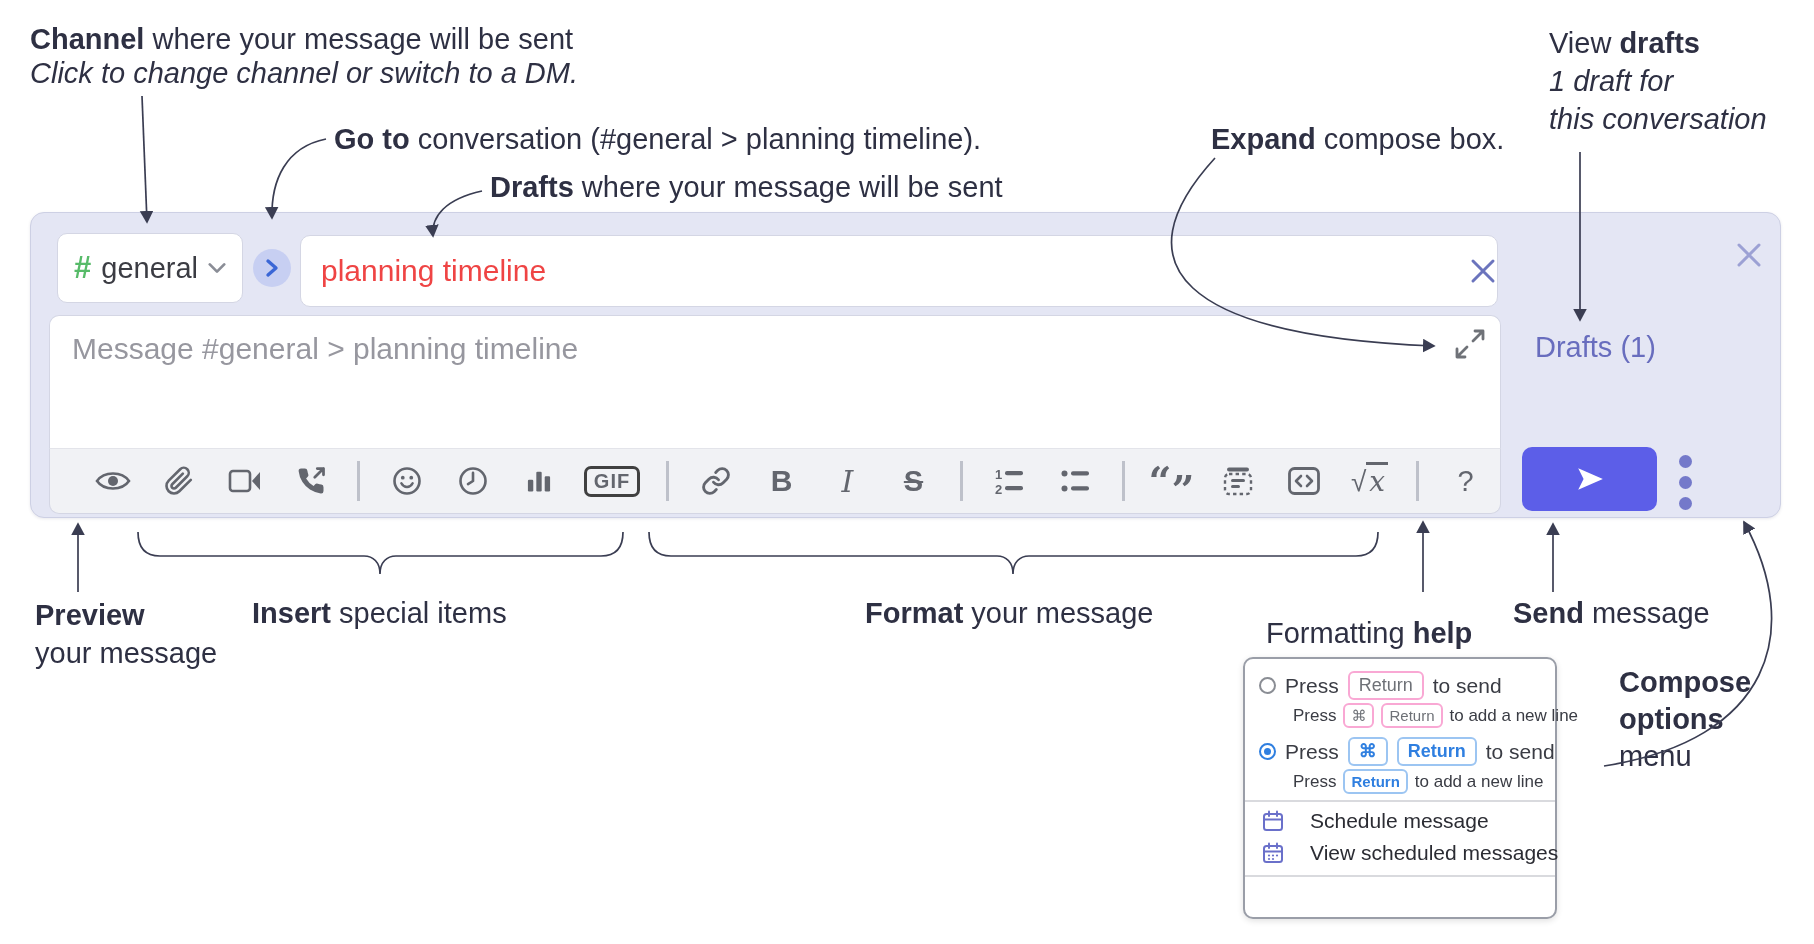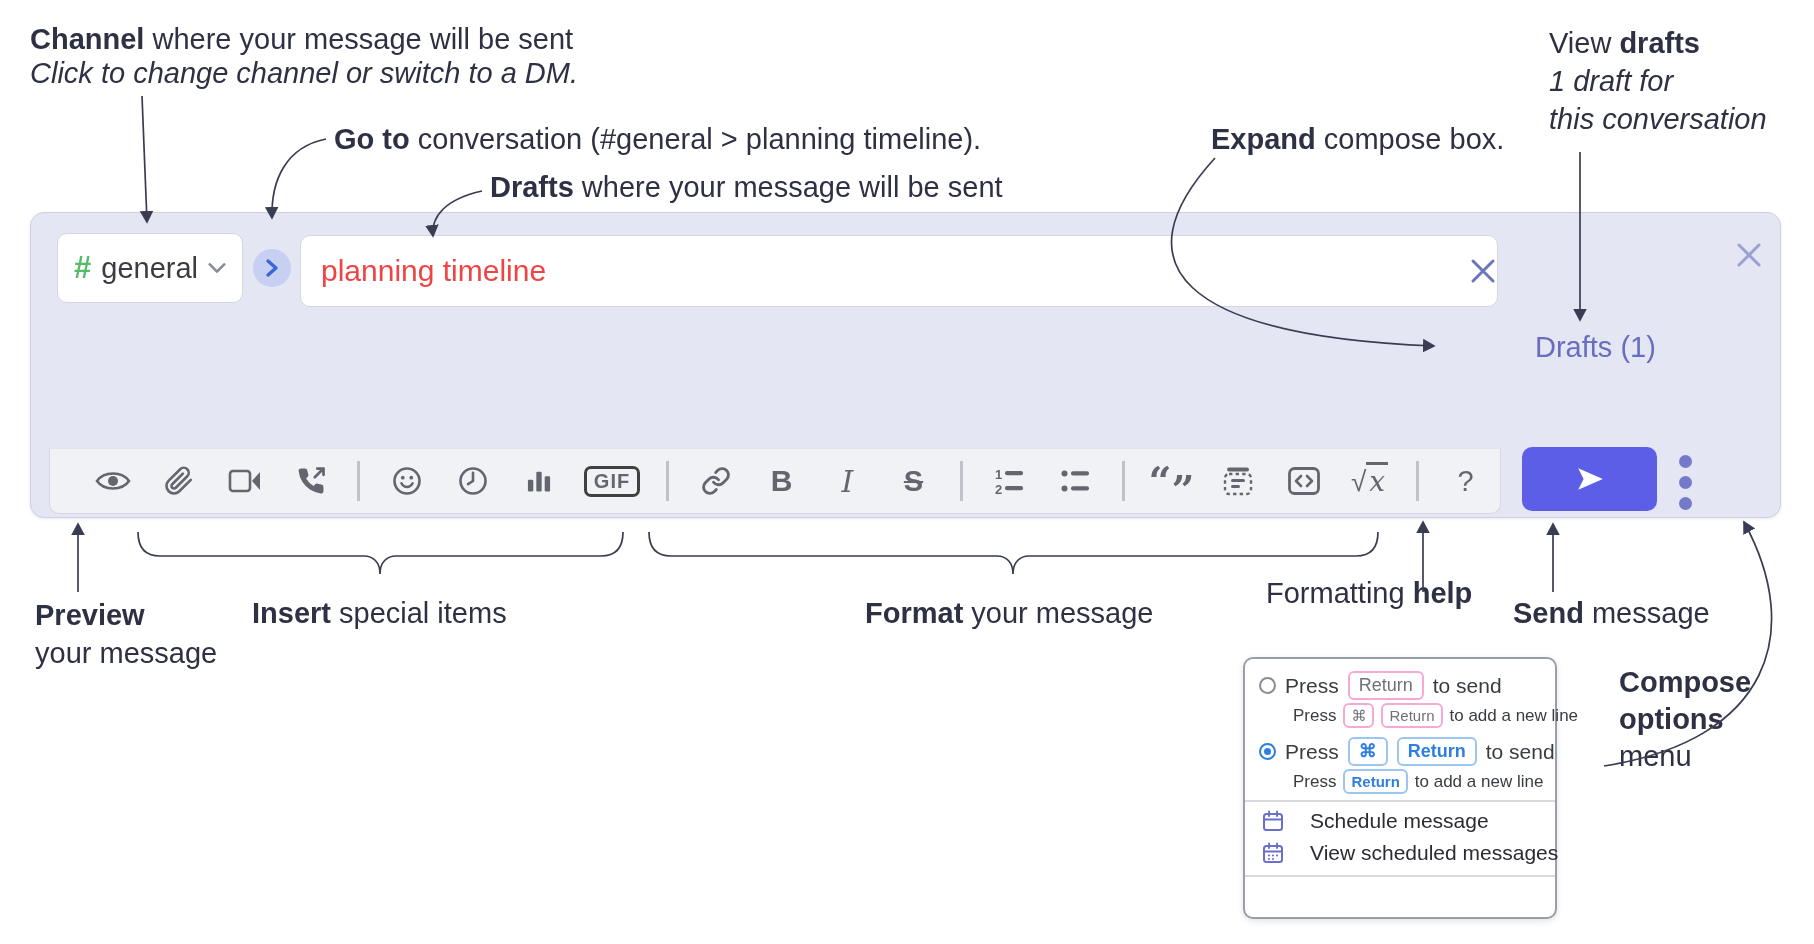--- a/index.html
+++ b/index.html
@@ -110,21 +110,21 @@
 <div class="ann" style="left:35px;top:596px;line-height:38px;">
   <span class="b">Preview</span><br>
   <span>your message</span>
 </div>
 <div class="ann" style="left:252px;top:596px;">
   <span class="b">Insert</span><span> special items</span>
 </div>
 <div class="ann" style="left:865px;top:596px;">
   <span class="b">Format</span><span> your message</span>
 </div>
-<div class="ann" style="left:1266px;top:576px;">
+<div class="ann" style="left:1266px;top:616px;">
   <span>Formatting </span><span class="b">help</span>
 </div>
 <div class="ann" style="left:1513px;top:596px;">
   <span class="b">Send</span><span> message</span>
 </div>
 <div class="ann" style="left:1619px;top:664px;line-height:37px;">
   <span class="b">Compose</span><br>
   <span class="b">options</span><br>
   <span>menu</span>
 </div>
@@ -147,20 +147,29 @@
 
   <div class="topic-input white-box">
     <span>planning timeline</span>
   </div>
   <div class="clear-x">
     <svg width="28" height="28" viewBox="0 0 28 28">
       <path d="M4,4 L24,24 M24,4 L4,24" stroke="#6b74bd" stroke-width="3" stroke-linecap="round"></path>
     </svg>
   </div>
 
+  <div class="message-area white-box">
+    <div class="placeholder">Message #general &gt; planning timeline</div>
+    <svg class="expand-icon" viewBox="0 0 32 32">
+      <g stroke="#6f7278" stroke-width="2.8" stroke-linecap="round" stroke-linejoin="round" fill="none">
+        <path d="M19,13 L29,3 M21,3 L29,3 L29,11"></path>
+        <path d="M13,19 L3,29 M3,21 L3,29 L11,29"></path>
+      </g>
+    </svg>
+  </div>
 
   <div class="toolbar">
     <div class="tbtn">
       <svg width="36" height="26" viewBox="0 0 36 26">
         <path d="M2,13 C9,3 27,3 34,13 C27,23 9,23 2,13 Z" fill="none" stroke="#63666e" stroke-width="2.6"></path>
         <circle cx="18" cy="13" r="5" fill="#63666e"></circle>
       </svg>
     </div>
     <div class="tbtn">
       <svg width="30" height="30" viewBox="0 0 24 24">

